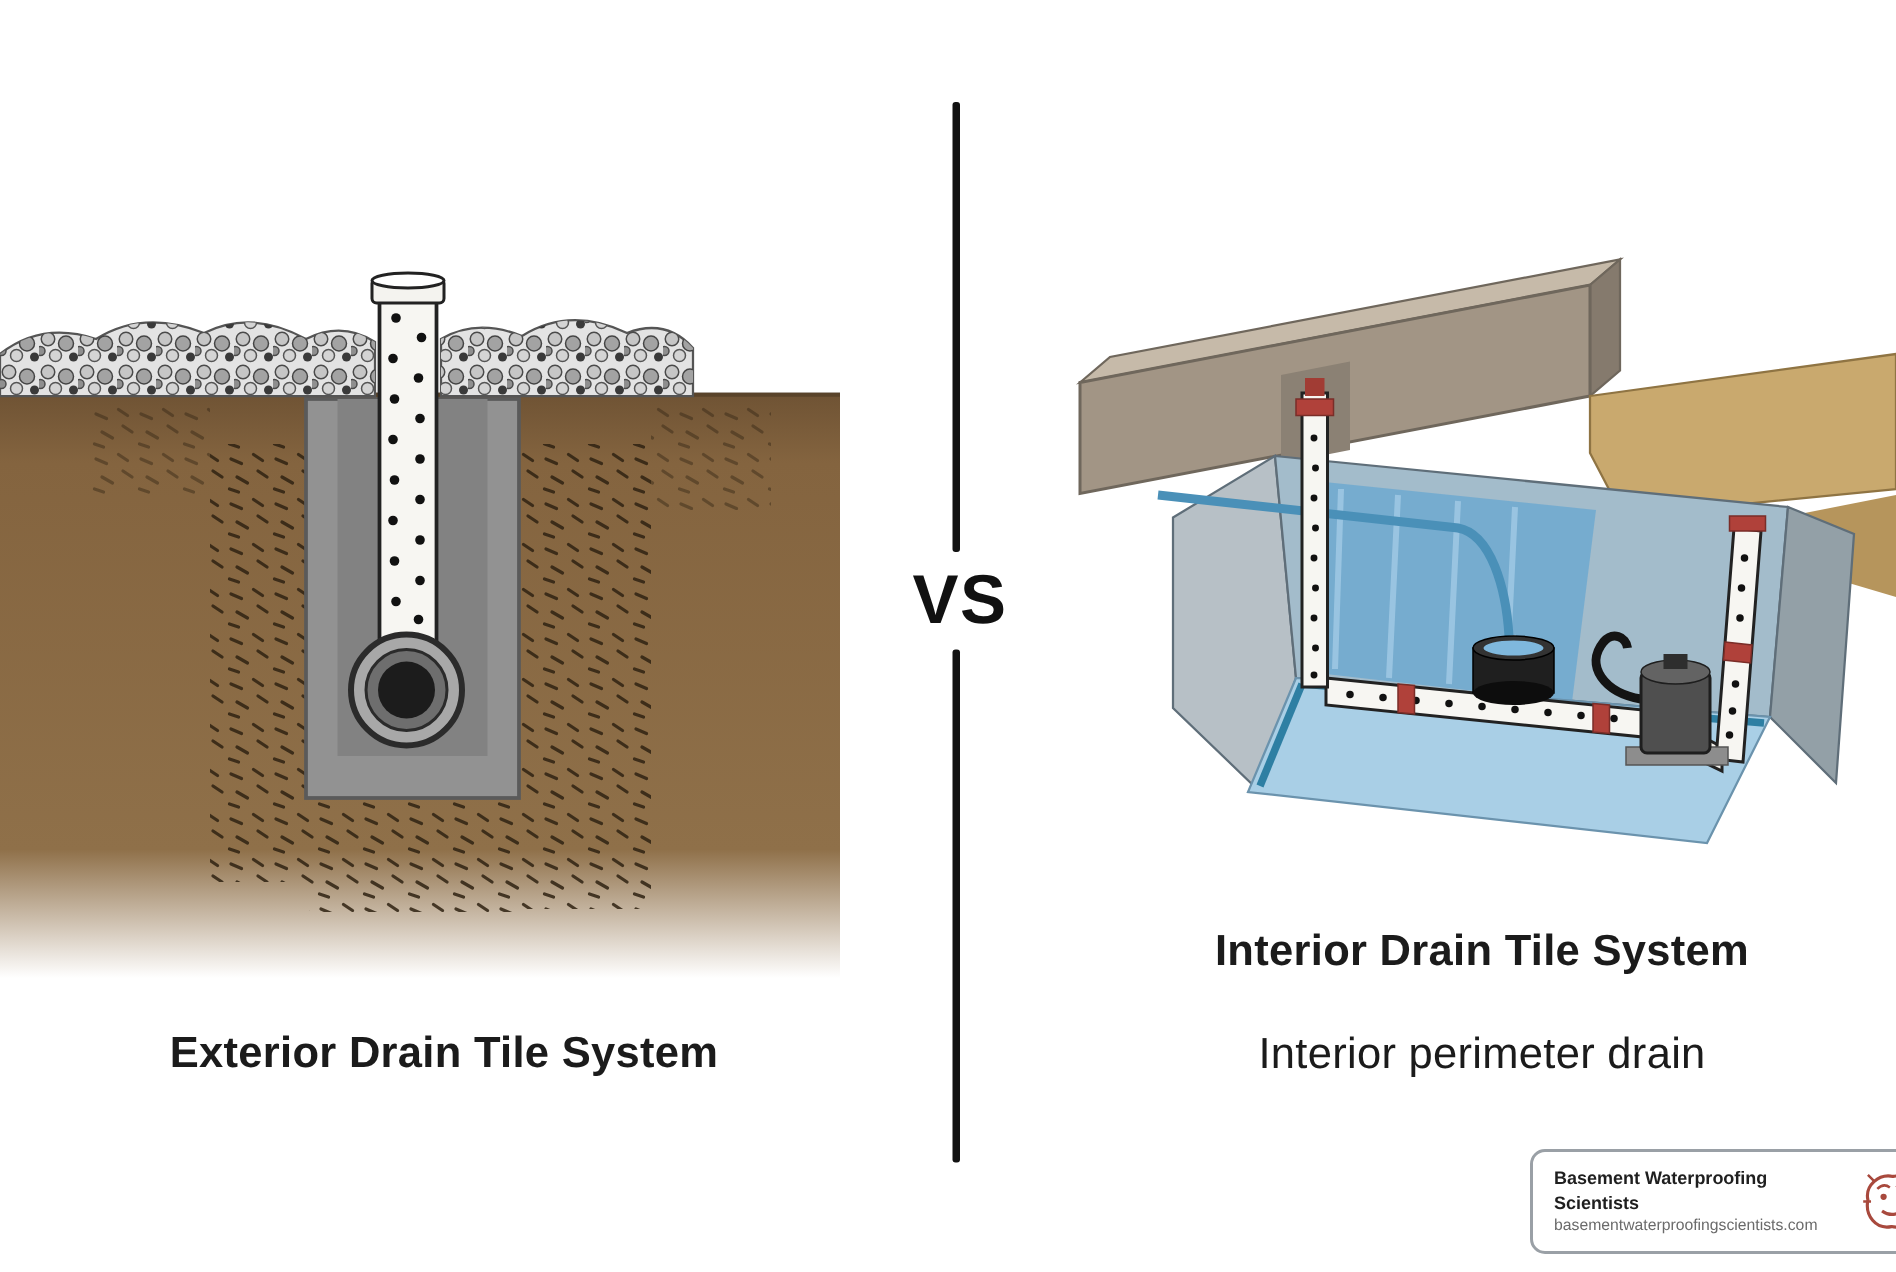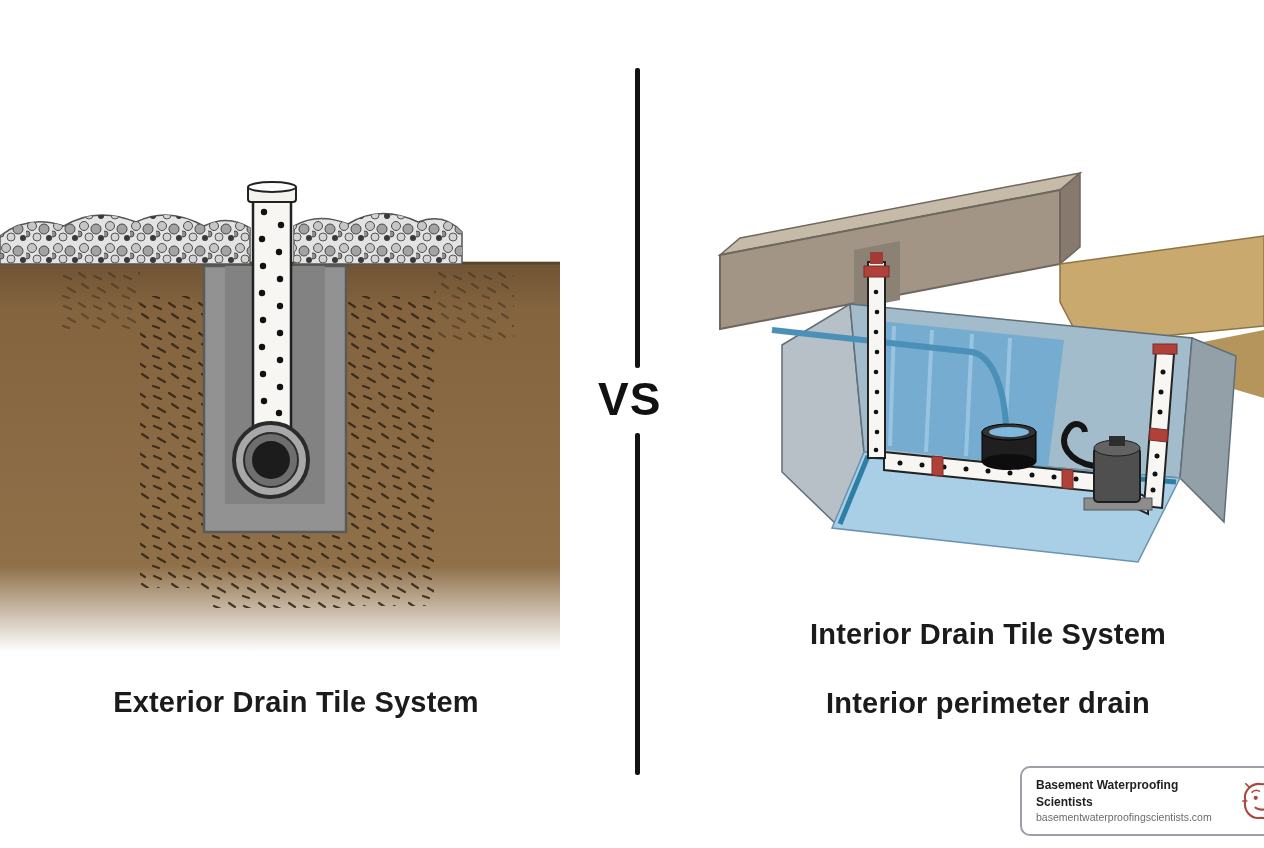--- a/index.html
+++ b/index.html
@@ -4,25 +4,25 @@
 <style>
   html,body{margin:0;padding:0;background:#ffffff;}
   body{font-family:"Liberation Sans","DejaVu Sans",sans-serif;}
   .stage{position:relative;width:1264px;height:848px;background:#ffffff;overflow:hidden;}
   .illu{position:absolute;top:0;}
   .illu.left{left:0;}
   .illu.right{left:632px;}
   .caption{position:absolute;text-align:center;color:#1b1b1b;}
   .caption.left-cap{left:0;width:592px;top:686px;font-size:29px;font-weight:600;letter-spacing:0.2px;}
   .caption.right-title{left:736px;width:504px;top:618px;font-size:29px;font-weight:600;letter-spacing:0.2px;}
-  .caption.right-cap{left:736px;width:504px;top:687px;font-size:29px;font-weight:700;letter-spacing:0.2px;}
+  .caption.right-cap{left:736px;width:504px;top:687px;font-size:29px;font-weight:400;letter-spacing:0.2px;}
   .divider-seg{position:absolute;left:635px;width:5px;background:#121212;border-radius:2px;}
   .divider-seg.top{top:68px;height:300px;}
   .divider-seg.bottom{top:433px;height:342px;}
-  .vs{position:absolute;left:598px;width:84px;top:372px;font-size:46px;font-weight:800;color:#111;letter-spacing:1px;}
+  .vs{position:absolute;left:598px;width:84px;top:372px;text-align:center;font-size:46px;font-weight:800;color:#111;letter-spacing:1px;}
   .badge{position:absolute;left:1020px;top:766px;width:277px;height:70px;box-sizing:border-box;
          border:2px solid #9aa0a6;border-radius:10px;background:#fff;display:flex;align-items:center;
          padding:0 10px 0 14px;gap:8px;}
   .badge .txt{flex:1;min-width:0;}
   .badge .name{font-size:12px;font-weight:700;color:#1f1f1f;line-height:1.4;}
   .badge .url{font-size:10.5px;color:#6b6b6b;line-height:1.4;}
   .badge .logo{width:46px;height:46px;flex:0 0 auto;}
 </style>
 </head>
 <body>

